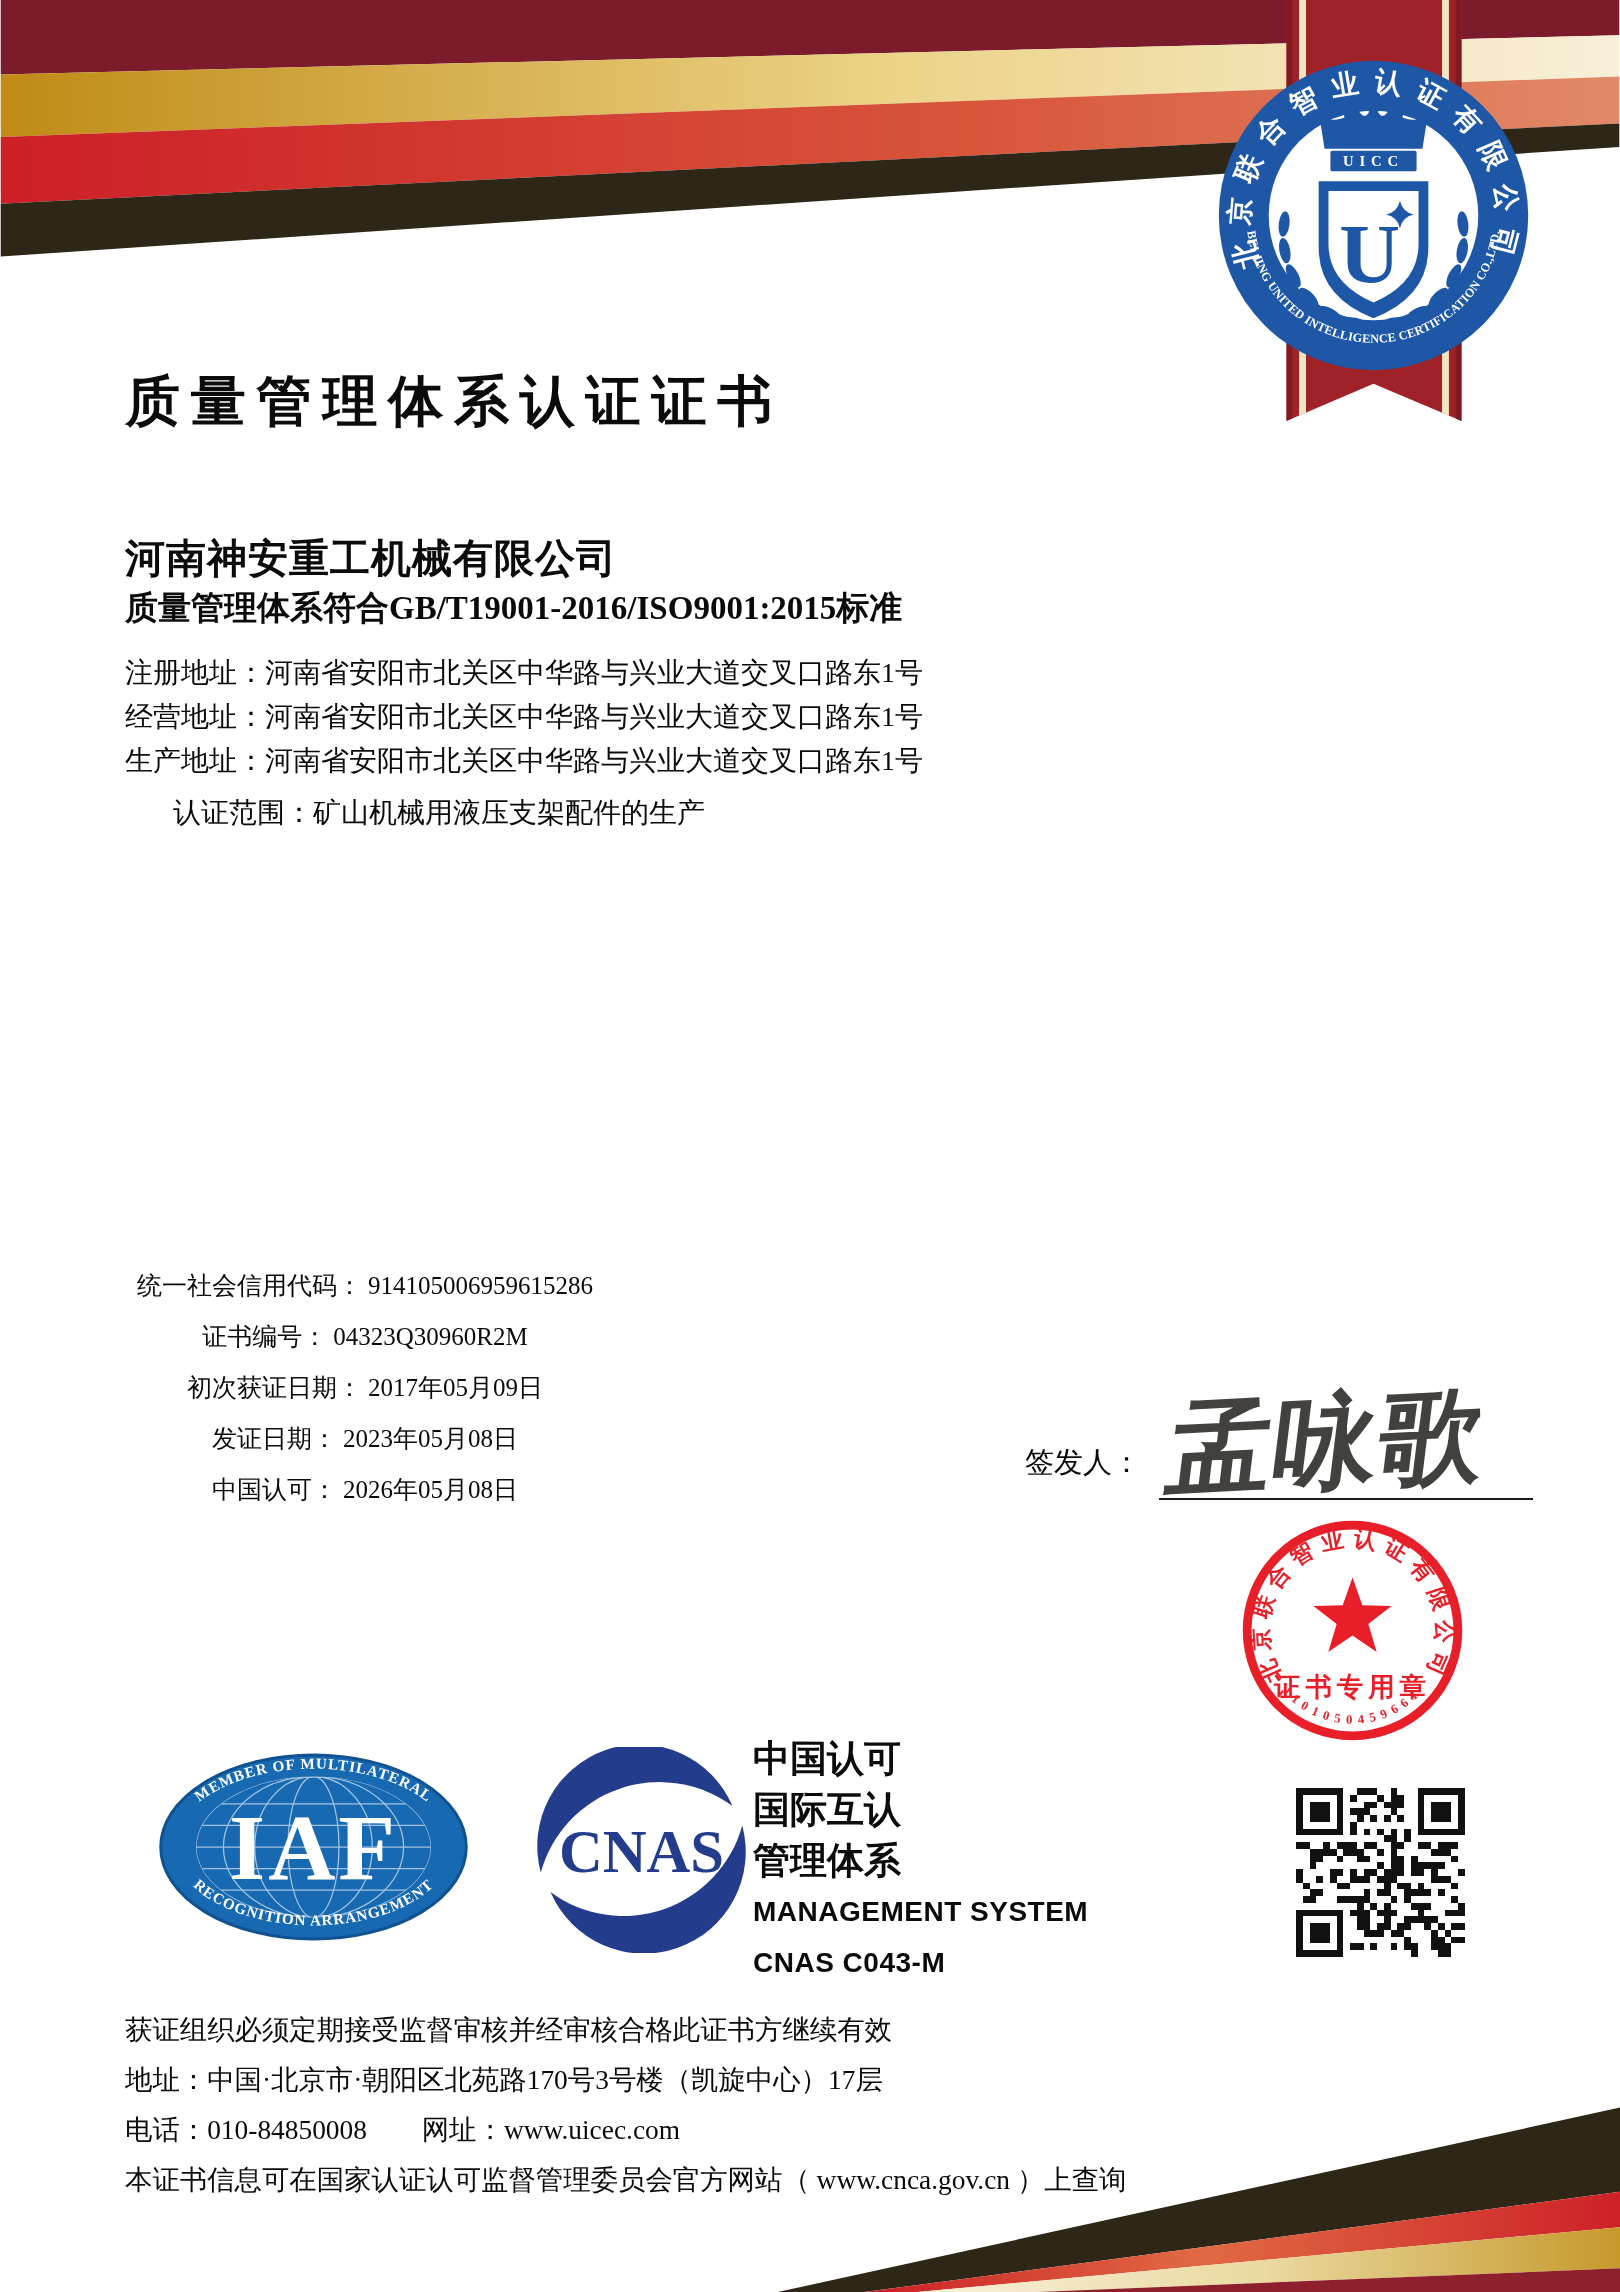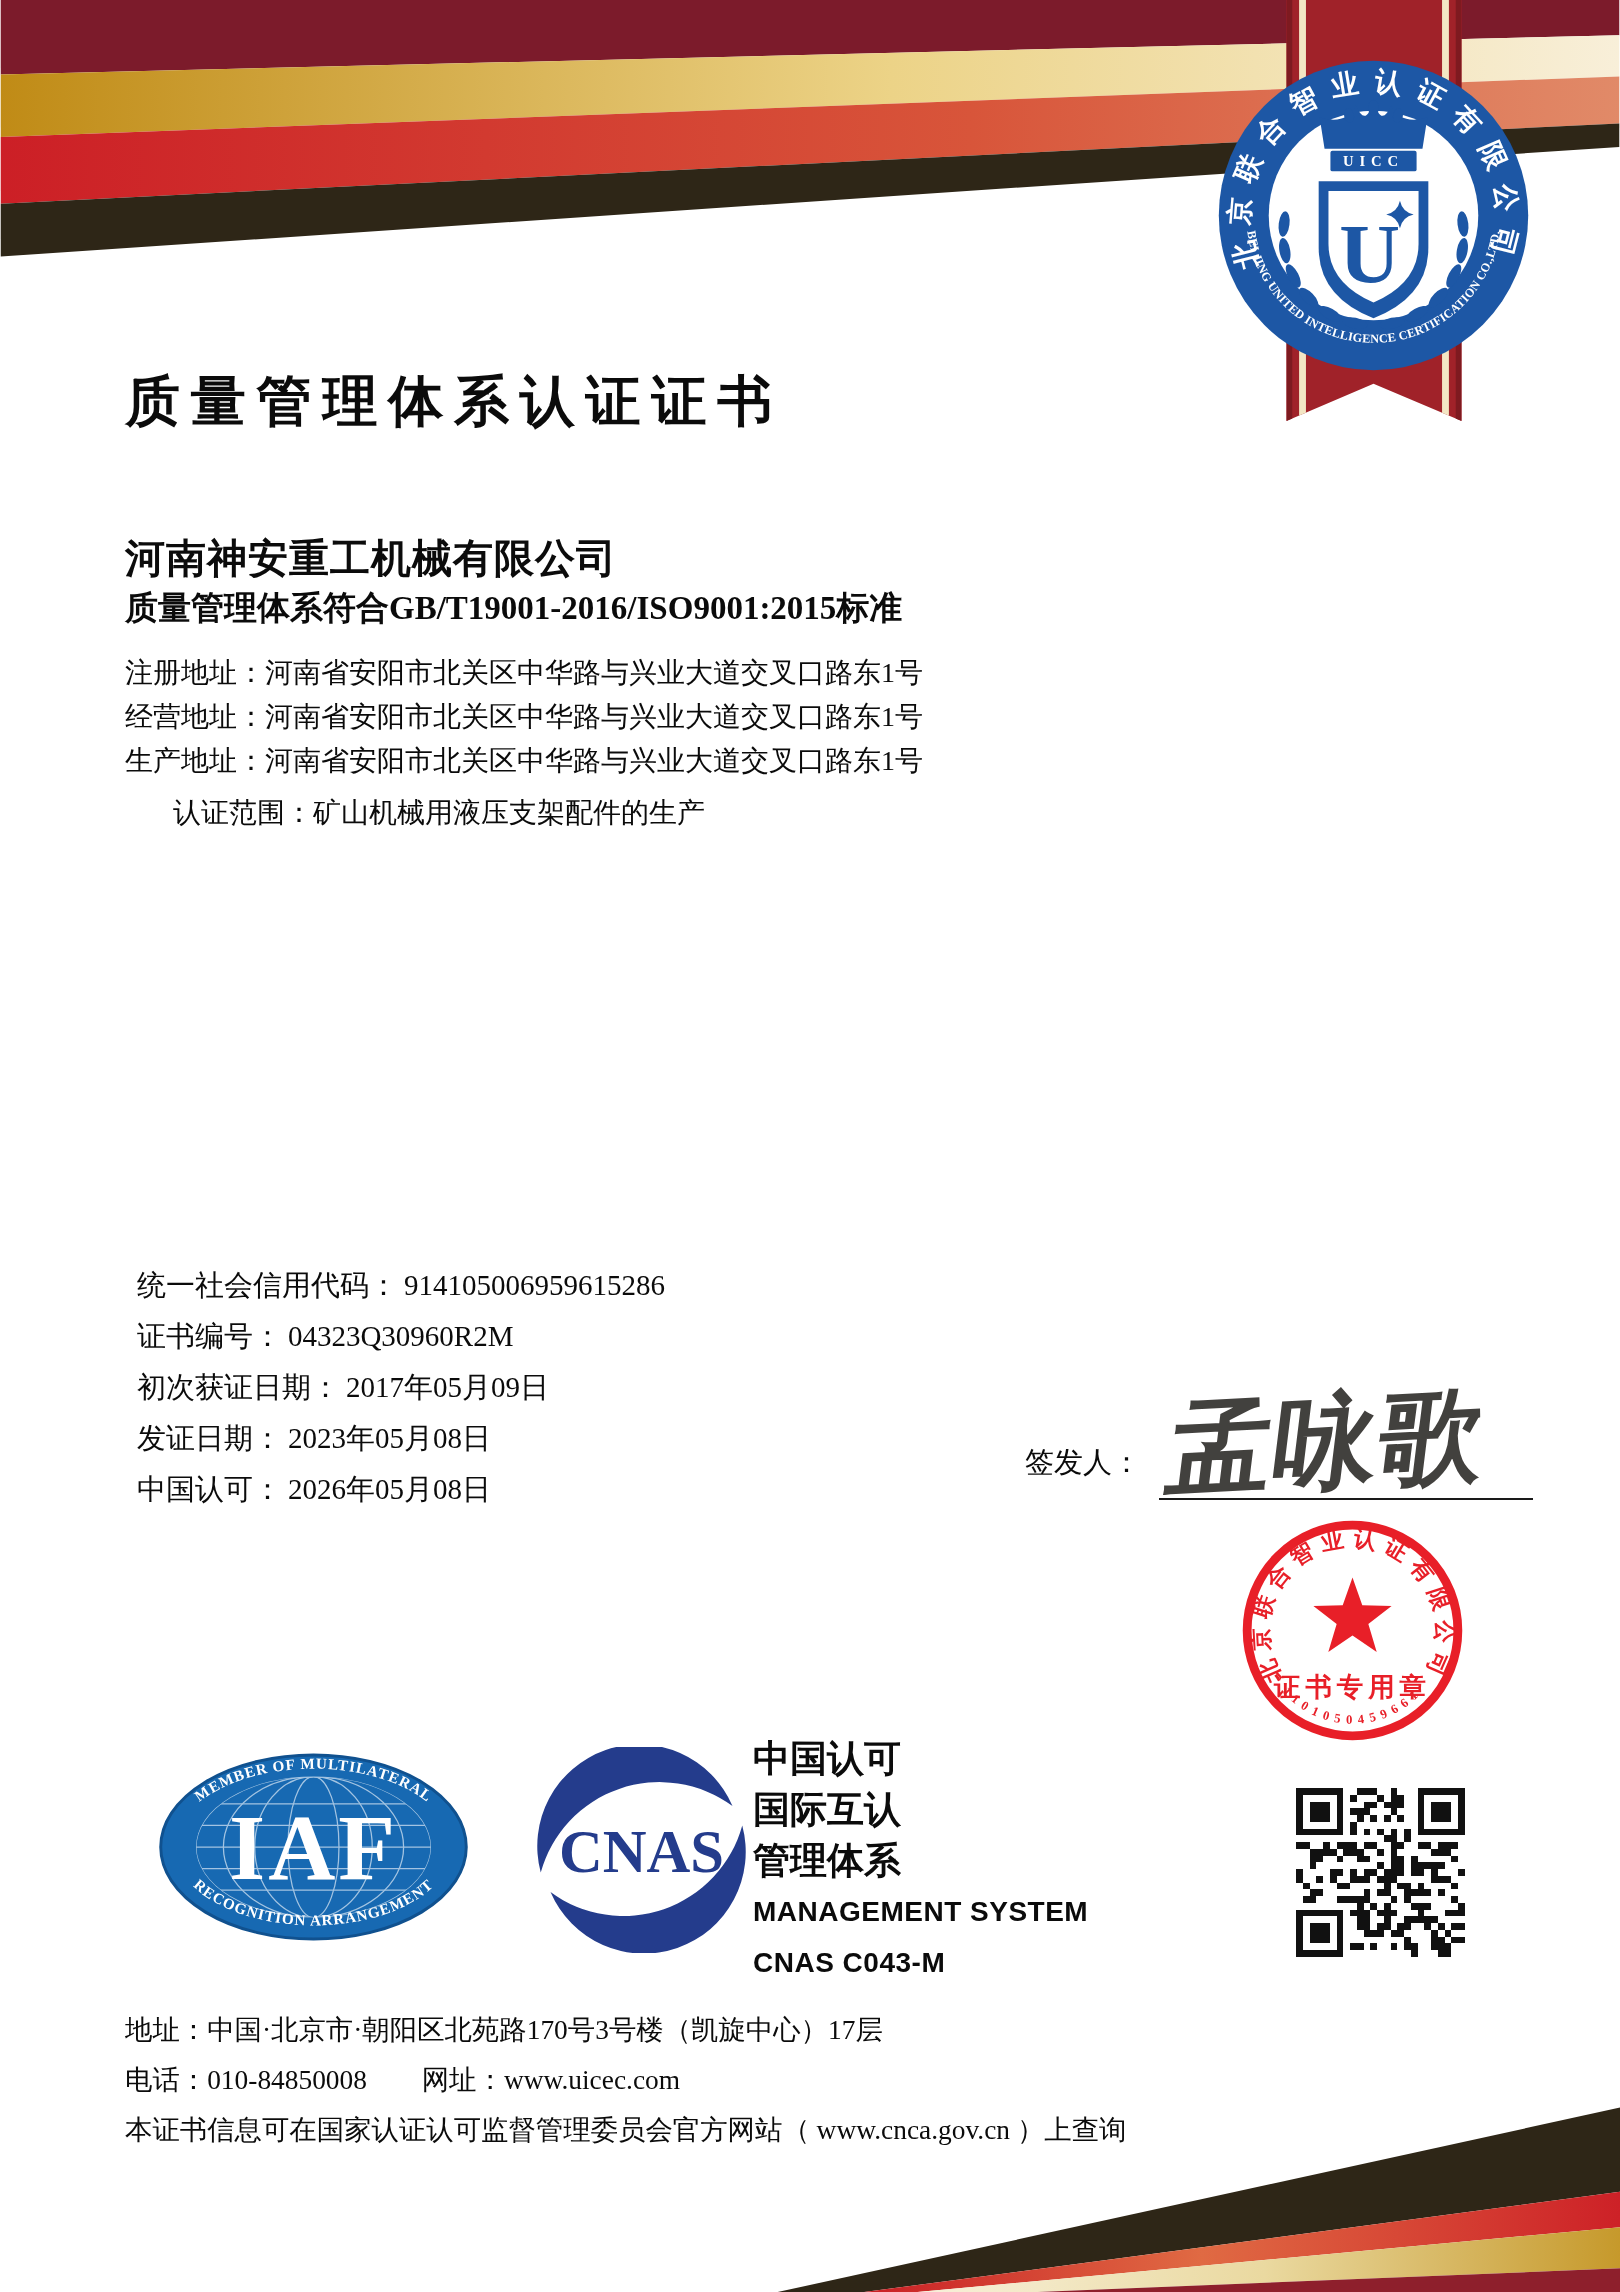--- a/index.html
+++ b/index.html
@@ -5,21 +5,21 @@
   html,body{margin:0;padding:0;background:#888;}
   #page{position:relative;width:1620px;height:2293px;background:#fff;overflow:hidden;
         font-family:"Liberation Serif","DejaVu Serif",serif;color:#0b0b0b;}
   svg text{font-family:"Liberation Serif","DejaVu Serif",serif;}
   .abs{position:absolute;}
   .cert-title{left:125px;top:365px;font-size:55px;font-weight:bold;letter-spacing:10.8px;}
   .company{left:125px;top:531px;font-size:40px;font-weight:bold;letter-spacing:1px;}
   .standard{left:125px;top:586px;font-size:33px;font-weight:bold;text-align:right;}
   .addr-block{left:125px;top:651px;font-size:28px;line-height:44px;}
   .scope-line{left:125px;top:794px;font-size:28px;margin-left:48px;}
-  .details-block{left:137px;top:1260px;font-size:29px;line-height:51px;}
+  .details-block{left:137px;top:1260px;font-size:25px;line-height:51px;text-align:center;}
   .detail-value{margin-left:5.9px;}
   .issuer-label{left:1025px;top:1443px;font-size:29px;}
   .sig-line{left:1159px;top:1498px;width:374px;border-top:2px solid #1a1a1a;}
   .signature{left:1168px;top:1374px;font-size:104px;font-weight:bold;color:#33312e;
              transform:rotate(-3deg) skewX(-10deg);letter-spacing:2px;opacity:.92;}
   .stamp-svg{left:1230px;top:1509px;mix-blend-mode:multiply;opacity:.95;}
   .accred-block{left:753px;top:1733px;line-height:51px;}
   .accred-cjk{font-size:37px;font-weight:bold;font-family:"Liberation Sans","DejaVu Sans",sans-serif;}
   .accred-en{font-size:28px;font-weight:bold;font-family:"Liberation Sans","DejaVu Sans",sans-serif;letter-spacing:0.5px;}
   .footer-block{left:125px;top:2005px;font-size:27.4px;line-height:50px;}
@@ -383,20 +383,21 @@
       <rect x="2" y="2" width="3" height="3" fill="#111"></rect>
       <rect x="18" y="0" width="7" height="7" fill="#111"></rect>
       <rect x="19" y="1" width="5" height="5" fill="#fff"></rect>
       <rect x="20" y="2" width="3" height="3" fill="#111"></rect>
       <rect x="0" y="18" width="7" height="7" fill="#111"></rect>
       <rect x="1" y="19" width="5" height="5" fill="#fff"></rect>
       <rect x="2" y="20" width="3" height="3" fill="#111"></rect>
     </svg>
 
   <div class="abs footer-block">
+    <div>获证组织必须定期接受监督审核并经审核合格此证书方继续有效</div>
     <div>地址：中国·北京市·朝阳区北苑路170号3号楼（凯旋中心）17层</div>
     <div>电话：010-84850008　　网址：www.uicec.com</div>
     <div>本证书信息可在国家认证认可监督管理委员会官方网站（ www.cnca.gov.cn ）上查询</div>
   </div>
 
   <svg class="abs" style="left:0;top:2077px" width="1620" height="216" viewBox="0 0 1653 220">
     <defs>
       <linearGradient id="rb" x1="0" y1="0" x2="1" y2="0">
         <stop offset="0" stop-color="#c91e25"></stop>
           <stop offset="0.45" stop-color="#e06a43"></stop>

